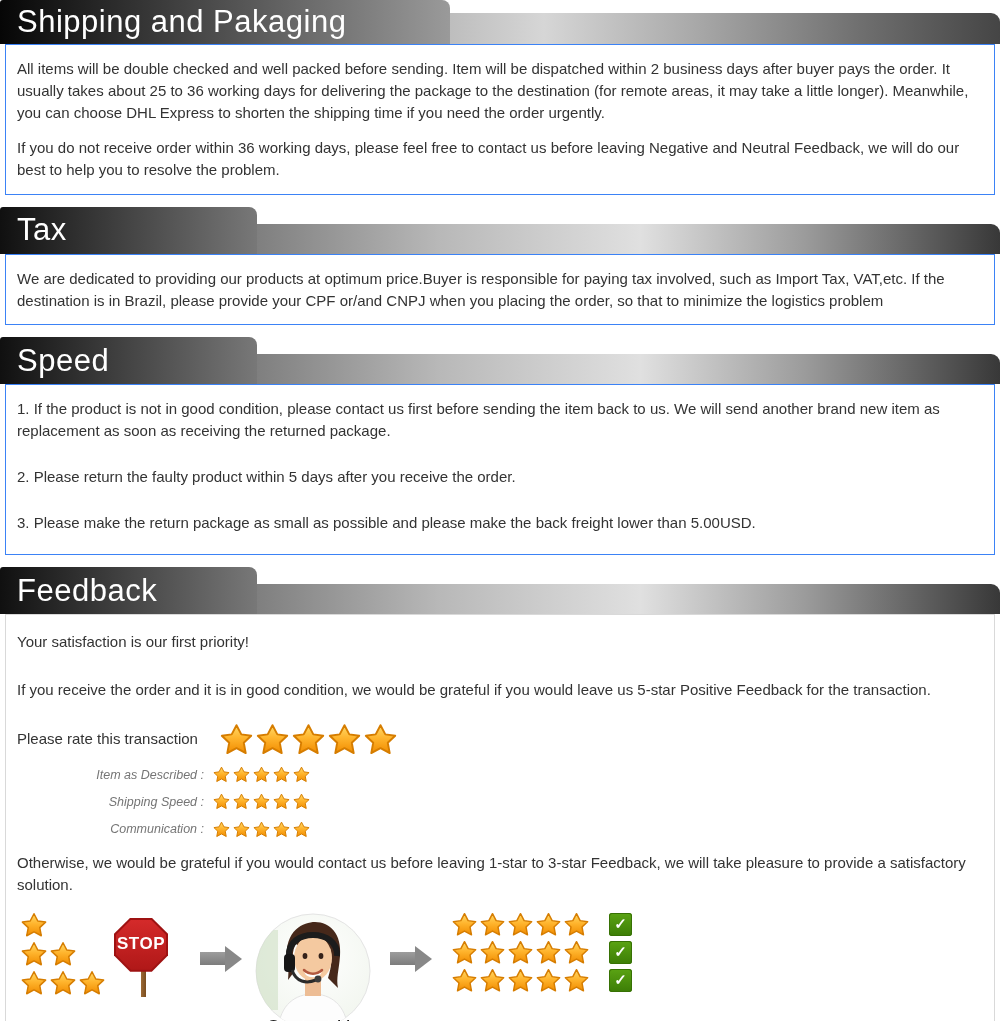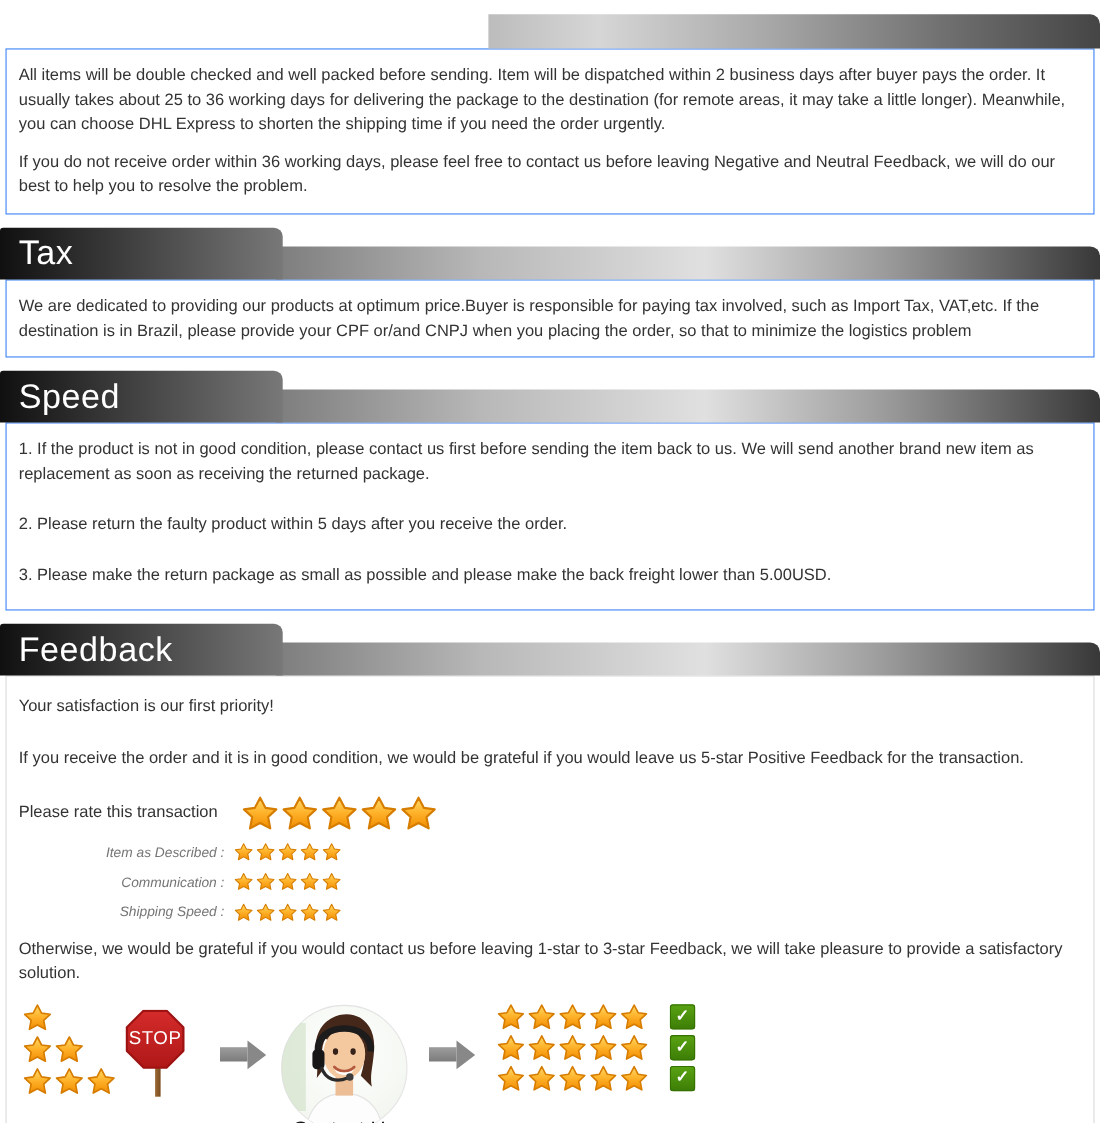--- a/index.html
+++ b/index.html
@@ -51,21 +51,21 @@
   .graphic { display:flex; align-items:flex-start; height:138px; padding-top:4px; }
   .gstars { display:flex; flex-direction:column; margin-left:4px; }
   .gstars .stars { margin-bottom:2px; height:27px; }
   .stopsign { margin:6px 0 0 6px; width:58px; }
   .oct-outer { width:54px; height:54px; background:#9e1212;
       clip-path:polygon(30% 0,70% 0,100% 30%,100% 70%,70% 100%,30% 100%,0 70%,0 30%);
       display:flex; align-items:center; justify-content:center; }
   .oct-inner { width:50px; height:50px; background:linear-gradient(#d42a2a,#b01818);
       clip-path:polygon(30% 0,70% 0,100% 30%,100% 70%,70% 100%,30% 100%,0 70%,0 30%);
       display:flex; align-items:center; justify-content:center; }
-  .oct-inner span { color:#fff; font-weight:normal; font-size:17px; letter-spacing:0.5px; }
+  .oct-inner span { color:#fff; font-weight:bold; font-size:17px; letter-spacing:0.5px; }
   .post { width:5px; height:26px; margin:-1px auto 0; background:linear-gradient(to right,#9c6a35,#7a4d1f); }
   .arrow { display:flex; align-items:center; margin-top:34px; }
   .arrow .stem { width:25px; height:13px; background:linear-gradient(#9d9d9d,#7c7c7c); }
   .arrow .head { width:0; height:0; border-left:17px solid #888;
                  border-top:13px solid transparent; border-bottom:13px solid transparent; }
   .arrow.a1 { margin-left:28px; }
   .arrow.a2 { margin-left:18px; }
   .contact { position:relative; width:118px; margin-left:12px; text-align:center; }
   .contact-label { position:relative; margin-top:-22px; font-size:19px; color:#1b1b1b;
       text-shadow:-1px 0 0 #fff, 1px 0 0 #fff, 0 -1px 0 #fff, 0 1px 0 #fff; }
@@ -88,20 +88,23 @@
     <radialGradient id="cbg" cx="0.5" cy="0.38" r="0.85">
       <stop offset="0" stop-color="#ffffff"></stop>
       <stop offset="0.75" stop-color="#f2f6ef"></stop>
       <stop offset="1" stop-color="#dbe7d6"></stop>
     </radialGradient>
   </defs>
 </svg>
 
 <div class="banner b-ship">
   <div class="tail"></div>
+  <div class="block">
+    <span>Shipping and Pakaging</span>
+  </div>
 </div>
 <div class="box">
   <p>All items will be double checked and well packed before sending. Item will be dispatched within 2 business days after buyer pays the order. It usually takes about 25 to 36 working days for delivering the package to the destination (for remote areas, it may take a little longer). Meanwhile, you can choose DHL Express to shorten the shipping time if you need the order urgently.</p>
   <p>If you do not receive order within 36 working days, please feel free to contact us before leaving Negative and Neutral Feedback, we will do our best to help you to resolve the problem.</p>
 </div>
 <div class="gap"></div>
 
 <div class="banner b-std">
   <div class="tail"></div>
   <div class="block">
@@ -172,41 +175,41 @@
         </svg>
         <svg width="17" height="17" viewBox="0 0 24 24">
           <polygon points="12,1.6 15.5,8.3 22.7,9.3 17.3,14.4 18.7,21.9 12,18.3 5.3,21.9 6.7,14.4 1.3,9.3 8.5,8.3" fill="url(#stargrad)" stroke="#d67d00" stroke-width="1.4" stroke-linejoin="round"></polygon>
         </svg>
         <svg width="17" height="17" viewBox="0 0 24 24">
           <polygon points="12,1.6 15.5,8.3 22.7,9.3 17.3,14.4 18.7,21.9 12,18.3 5.3,21.9 6.7,14.4 1.3,9.3 8.5,8.3" fill="url(#stargrad)" stroke="#d67d00" stroke-width="1.4" stroke-linejoin="round"></polygon>
         </svg>
       </span>
   </div>
   <div class="sub-row">
+    <span class="sub-label">Shipping Speed :</span>
+    <span class="stars">
+        <svg width="17" height="17" viewBox="0 0 24 24">
+          <polygon points="12,1.6 15.5,8.3 22.7,9.3 17.3,14.4 18.7,21.9 12,18.3 5.3,21.9 6.7,14.4 1.3,9.3 8.5,8.3" fill="url(#stargrad)" stroke="#d67d00" stroke-width="1.4" stroke-linejoin="round"></polygon>
+        </svg>
+        <svg width="17" height="17" viewBox="0 0 24 24">
+          <polygon points="12,1.6 15.5,8.3 22.7,9.3 17.3,14.4 18.7,21.9 12,18.3 5.3,21.9 6.7,14.4 1.3,9.3 8.5,8.3" fill="url(#stargrad)" stroke="#d67d00" stroke-width="1.4" stroke-linejoin="round"></polygon>
+        </svg>
+        <svg width="17" height="17" viewBox="0 0 24 24">
+          <polygon points="12,1.6 15.5,8.3 22.7,9.3 17.3,14.4 18.7,21.9 12,18.3 5.3,21.9 6.7,14.4 1.3,9.3 8.5,8.3" fill="url(#stargrad)" stroke="#d67d00" stroke-width="1.4" stroke-linejoin="round"></polygon>
+        </svg>
+        <svg width="17" height="17" viewBox="0 0 24 24">
+          <polygon points="12,1.6 15.5,8.3 22.7,9.3 17.3,14.4 18.7,21.9 12,18.3 5.3,21.9 6.7,14.4 1.3,9.3 8.5,8.3" fill="url(#stargrad)" stroke="#d67d00" stroke-width="1.4" stroke-linejoin="round"></polygon>
+        </svg>
+        <svg width="17" height="17" viewBox="0 0 24 24">
+          <polygon points="12,1.6 15.5,8.3 22.7,9.3 17.3,14.4 18.7,21.9 12,18.3 5.3,21.9 6.7,14.4 1.3,9.3 8.5,8.3" fill="url(#stargrad)" stroke="#d67d00" stroke-width="1.4" stroke-linejoin="round"></polygon>
+        </svg>
+      </span>
+  </div>
+  <div class="sub-row">
     <span class="sub-label">Communication :</span>
-    <span class="stars">
-        <svg width="17" height="17" viewBox="0 0 24 24">
-          <polygon points="12,1.6 15.5,8.3 22.7,9.3 17.3,14.4 18.7,21.9 12,18.3 5.3,21.9 6.7,14.4 1.3,9.3 8.5,8.3" fill="url(#stargrad)" stroke="#d67d00" stroke-width="1.4" stroke-linejoin="round"></polygon>
-        </svg>
-        <svg width="17" height="17" viewBox="0 0 24 24">
-          <polygon points="12,1.6 15.5,8.3 22.7,9.3 17.3,14.4 18.7,21.9 12,18.3 5.3,21.9 6.7,14.4 1.3,9.3 8.5,8.3" fill="url(#stargrad)" stroke="#d67d00" stroke-width="1.4" stroke-linejoin="round"></polygon>
-        </svg>
-        <svg width="17" height="17" viewBox="0 0 24 24">
-          <polygon points="12,1.6 15.5,8.3 22.7,9.3 17.3,14.4 18.7,21.9 12,18.3 5.3,21.9 6.7,14.4 1.3,9.3 8.5,8.3" fill="url(#stargrad)" stroke="#d67d00" stroke-width="1.4" stroke-linejoin="round"></polygon>
-        </svg>
-        <svg width="17" height="17" viewBox="0 0 24 24">
-          <polygon points="12,1.6 15.5,8.3 22.7,9.3 17.3,14.4 18.7,21.9 12,18.3 5.3,21.9 6.7,14.4 1.3,9.3 8.5,8.3" fill="url(#stargrad)" stroke="#d67d00" stroke-width="1.4" stroke-linejoin="round"></polygon>
-        </svg>
-        <svg width="17" height="17" viewBox="0 0 24 24">
-          <polygon points="12,1.6 15.5,8.3 22.7,9.3 17.3,14.4 18.7,21.9 12,18.3 5.3,21.9 6.7,14.4 1.3,9.3 8.5,8.3" fill="url(#stargrad)" stroke="#d67d00" stroke-width="1.4" stroke-linejoin="round"></polygon>
-        </svg>
-      </span>
-  </div>
-  <div class="sub-row">
-    <span class="sub-label">Shipping Speed :</span>
     <span class="stars">
         <svg width="17" height="17" viewBox="0 0 24 24">
           <polygon points="12,1.6 15.5,8.3 22.7,9.3 17.3,14.4 18.7,21.9 12,18.3 5.3,21.9 6.7,14.4 1.3,9.3 8.5,8.3" fill="url(#stargrad)" stroke="#d67d00" stroke-width="1.4" stroke-linejoin="round"></polygon>
         </svg>
         <svg width="17" height="17" viewBox="0 0 24 24">
           <polygon points="12,1.6 15.5,8.3 22.7,9.3 17.3,14.4 18.7,21.9 12,18.3 5.3,21.9 6.7,14.4 1.3,9.3 8.5,8.3" fill="url(#stargrad)" stroke="#d67d00" stroke-width="1.4" stroke-linejoin="round"></polygon>
         </svg>
         <svg width="17" height="17" viewBox="0 0 24 24">
           <polygon points="12,1.6 15.5,8.3 22.7,9.3 17.3,14.4 18.7,21.9 12,18.3 5.3,21.9 6.7,14.4 1.3,9.3 8.5,8.3" fill="url(#stargrad)" stroke="#d67d00" stroke-width="1.4" stroke-linejoin="round"></polygon>
         </svg>

